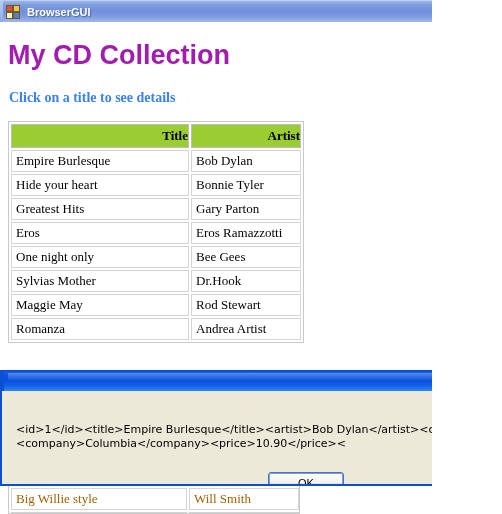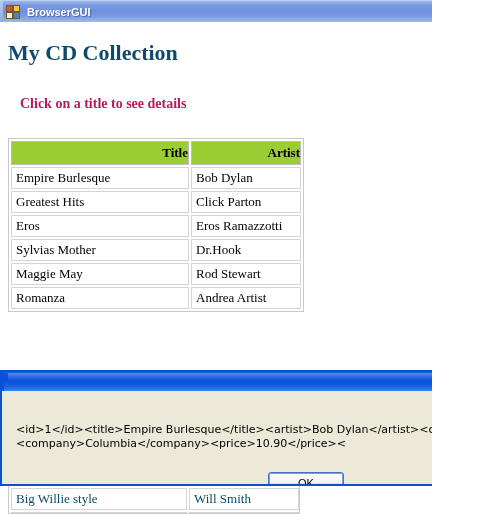--- a/index.html
+++ b/index.html
@@ -81,34 +81,34 @@
     top: 22px;
     width: 502px;
     height: 492px;
     background: #ffffff;
     overflow: hidden;
   }
 
   #page-title {
     margin: 0;
     padding: 18px 0 0 8px;
-    font-family: Liberation Serif, serif;
-    font-size: 22px;
-    font-weight: bold;
-    color: #0c4a6e;
+    font-family: Liberation Sans, sans-serif;
+    font-size: 27px;
+    font-weight: bold;
+    color: #a21caf;
     letter-spacing: 0px;
   }
 
   #page-subtitle {
-    margin: 12px;
+    margin: 1px;
     padding: 18px 0 0 8px;
     font-family: "Liberation Serif", serif;
     font-size: 14px;
     font-weight: bold;
-    color: #be185d;
+    color: #3b82f6;
   }
 
   
   #cd-table-wrap {
     padding: 14px 0 0 8px;
   }
   #cd-table {
     border-collapse: separate;
     border-spacing: 2px;
     border: 1px solid #c8c8c8;
@@ -243,21 +243,21 @@
   }
   #bottom-rows table {
     border-collapse: separate;
     border-spacing: 2px;
     table-layout: fixed;
     width: 290px;
     font-family: "Liberation Serif", serif;
   }
   #bottom-rows td {
     background: #ffffff;
-    color: #0c4a6e;
+    color: #a16207;
     font-family: "Liberation Serif", serif;
     font-size: 13px;
     padding: 2px 0 2px 4px;
     height: 19px;
     border: 1px solid #d4d4d4;
     box-sizing: border-box;
     white-space: nowrap;
     overflow: hidden;
   }
   #bottom-rows col.c-title  { width: 176px; }
@@ -295,26 +295,34 @@
             <th>Title</th>
             <th>Artist</th>
           </tr>
         </thead>
         <tbody id="cd-table-body">
             <tr>
               <td>Empire Burlesque</td>
               <td>Bob Dylan</td>
             </tr>
             <tr>
+              <td>Hide your heart</td>
+              <td>Bonnie Tyler</td>
+            </tr>
+            <tr>
               <td>Greatest Hits</td>
-              <td>Click Parton</td>
+              <td>Gary Parton</td>
             </tr>
             <tr>
               <td>Eros</td>
               <td>Eros Ramazzotti</td>
+            </tr>
+            <tr>
+              <td>One night only</td>
+              <td>Bee Gees</td>
             </tr>
             <tr>
               <td>Sylvias Mother</td>
               <td>Dr.Hook</td>
             </tr>
             <tr>
               <td>Maggie May</td>
               <td>Rod Stewart</td>
             </tr>
             <tr>

